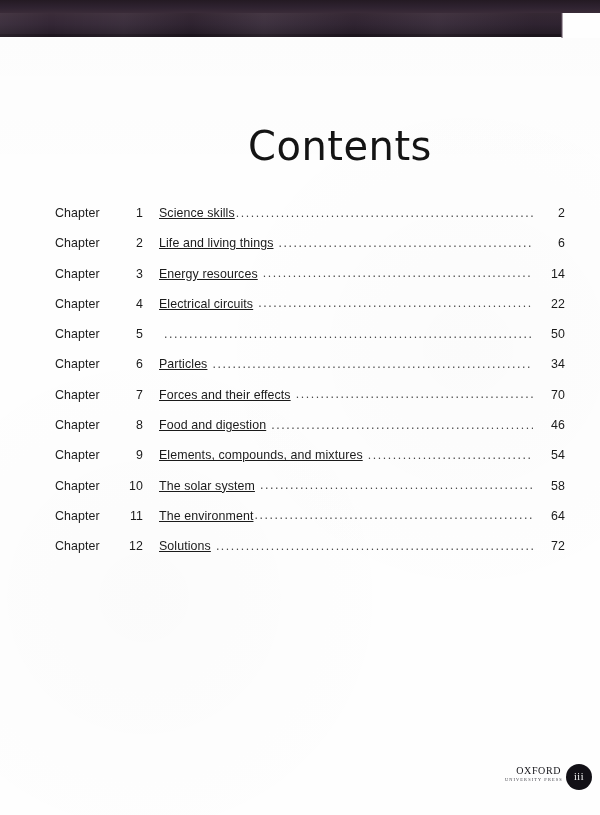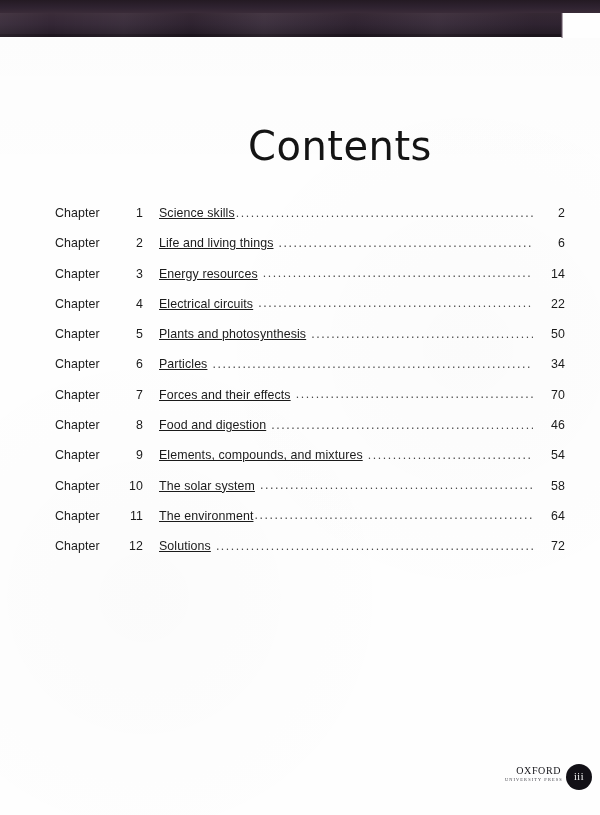--- a/index.html
+++ b/index.html
@@ -269,21 +269,20 @@
         <span class="col-title">
           <span class="title-text">Electrical circuits</span>
           <span class="leader gap">..........................................................................................</span>
         </span>
         <span class="col-page">22</span>
       </div>
       <div class="toc-row">
         <span class="col-chapter">Chapter</span>
         <span class="col-num">5</span>
         <span class="col-title">
-          <span class="title-text">Plants and photosynthesis</span>
           <span class="leader gap">..........................................................................................</span>
         </span>
         <span class="col-page">50</span>
       </div>
       <div class="toc-row">
         <span class="col-chapter">Chapter</span>
         <span class="col-num">6</span>
         <span class="col-title">
           <span class="title-text">Particles</span>
           <span class="leader gap">..........................................................................................</span>

